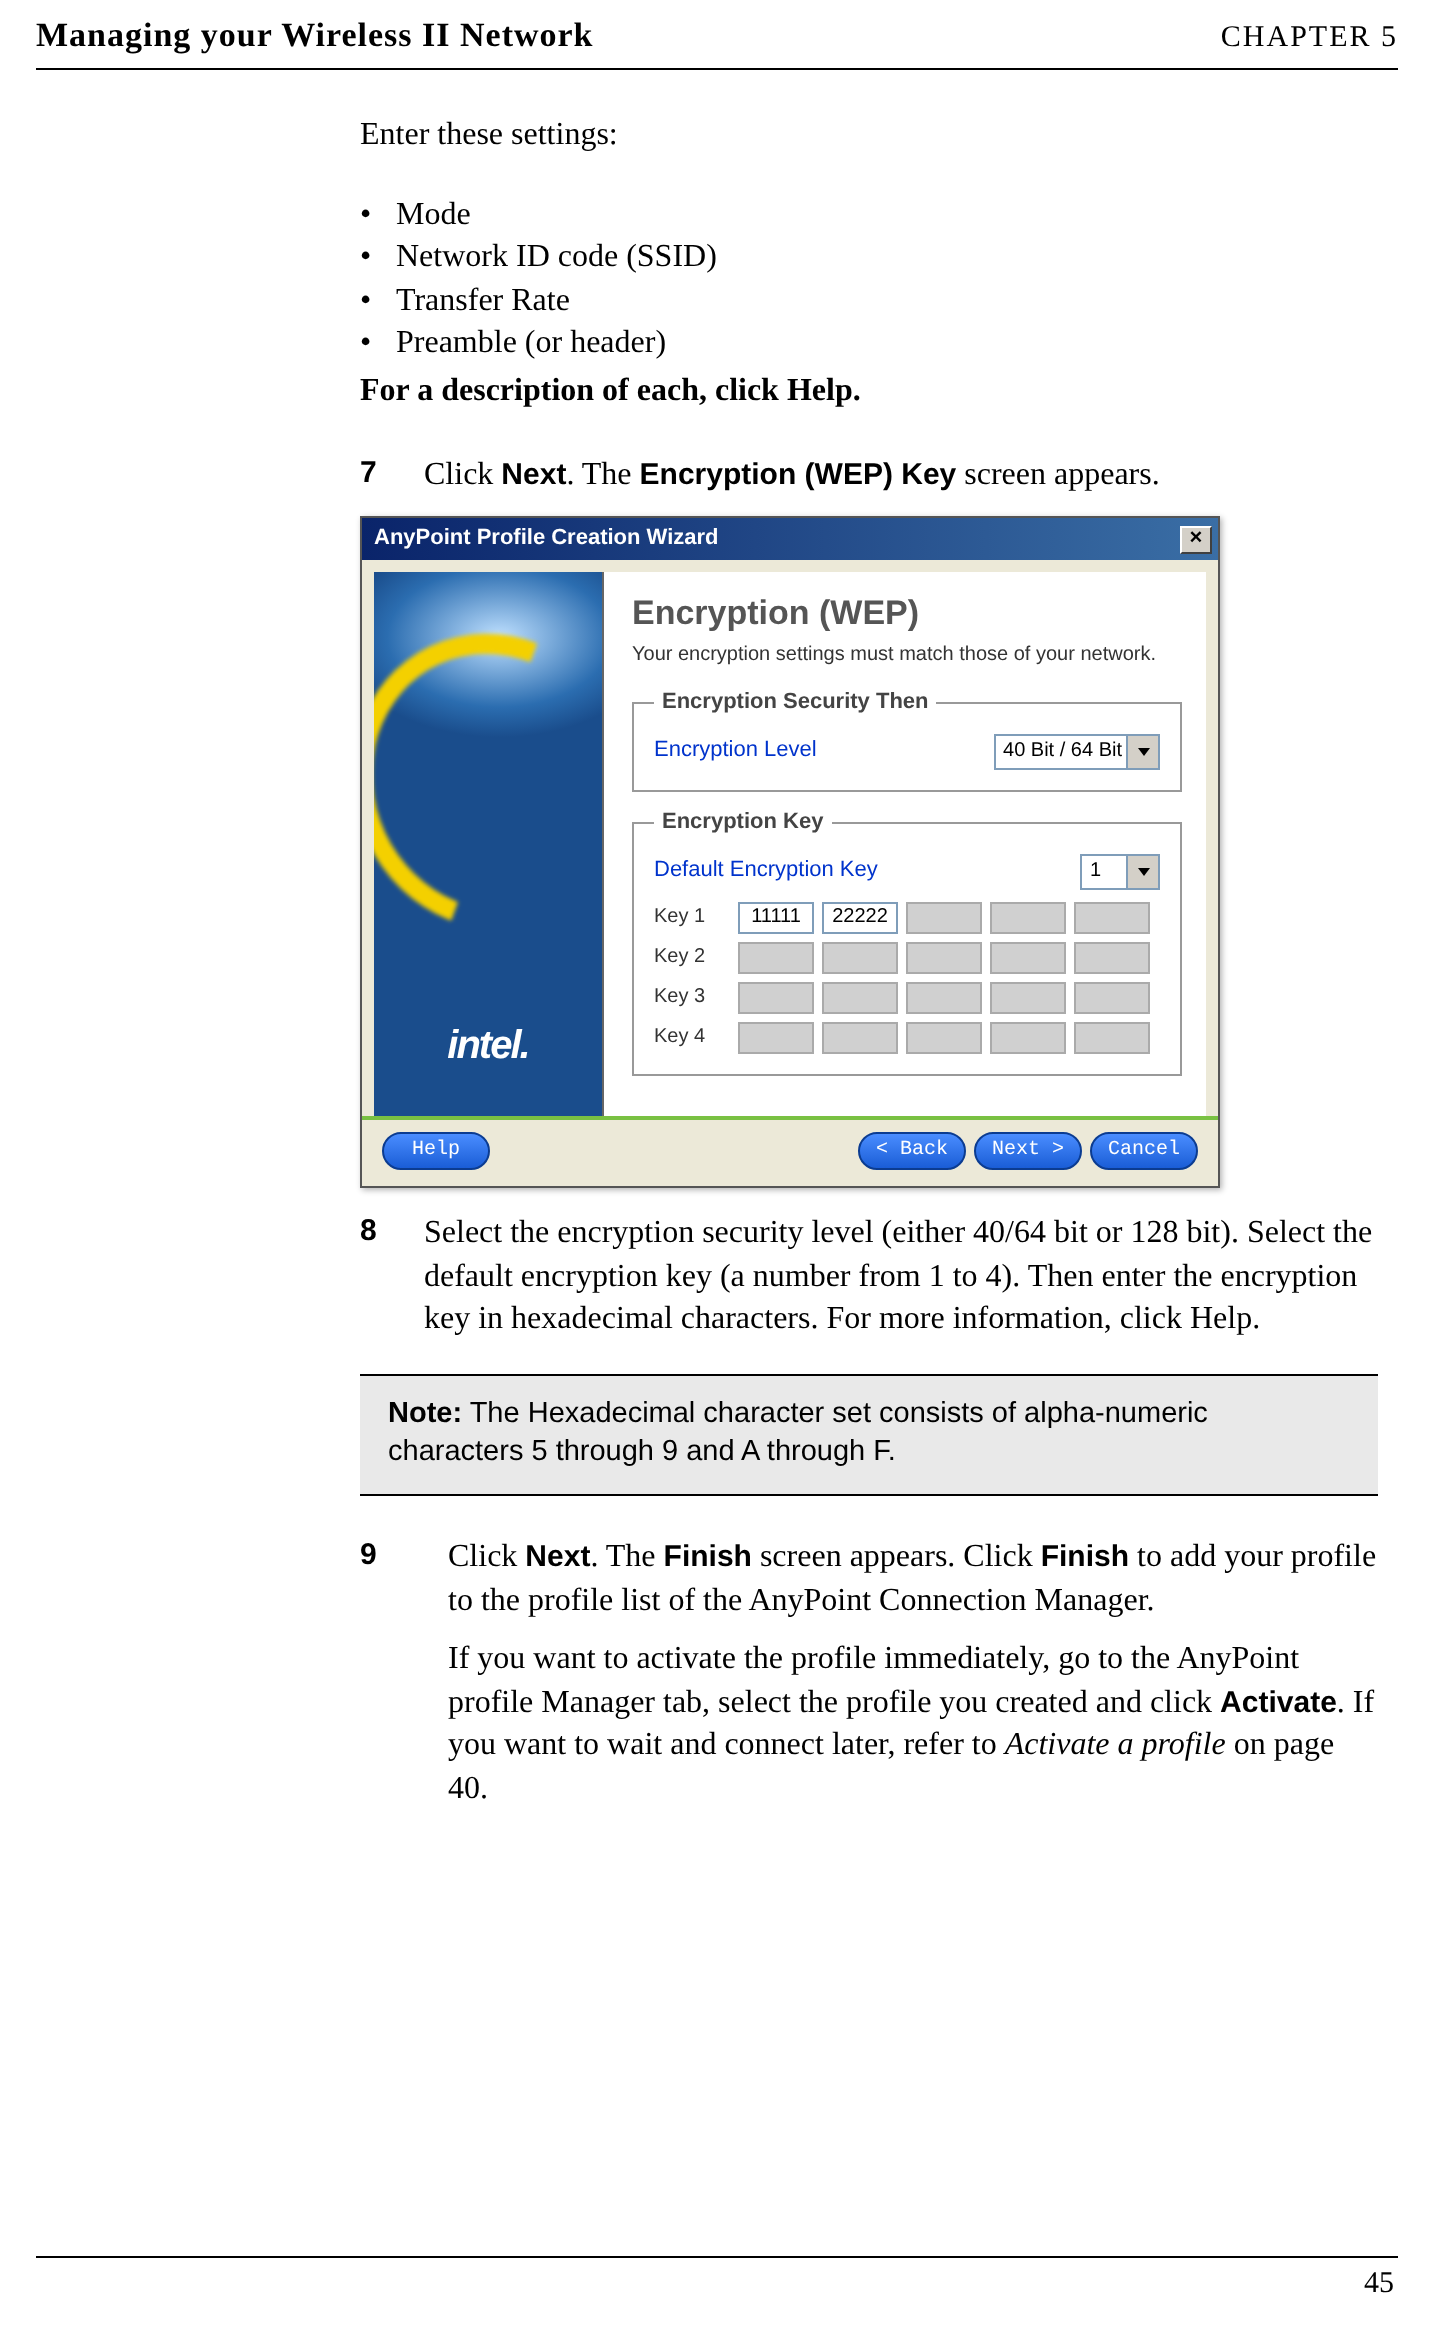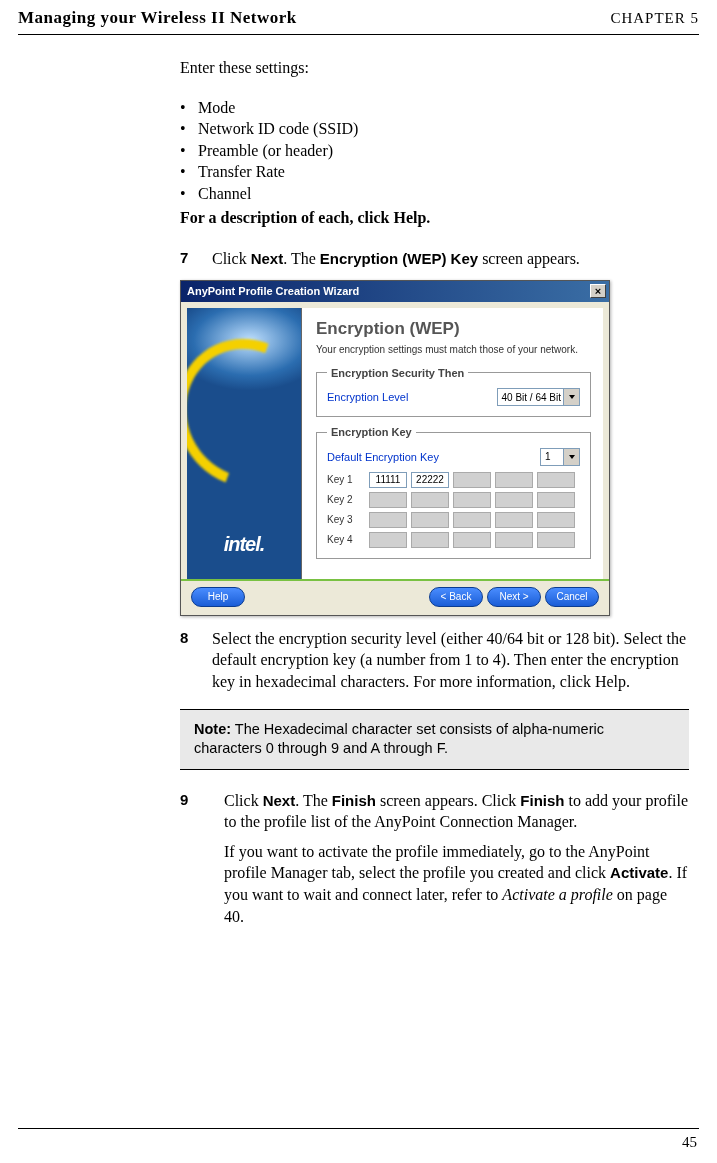--- a/index.html
+++ b/index.html
@@ -234,20 +234,21 @@
       background: linear-gradient(to bottom, #4a8dff, #1a5dd6);
       color: #fff;
       border-radius: 10px;
       font-size: 10px;
       padding: 2px 0;
       border: 1px solid #0b3c91;
       display: inline-flex;
       align-items: center;
       min-width: 54px;
       justify-content: center;
+      font-family: Liberation Mono, monospace;
     }
 
     
     .note-box {
       background: #e9e9e9;
       border-top: 1.5px solid #000;
       border-bottom: 1.5px solid #000;
       padding: 10px 14px;
       margin: 16px 0 20px 0;
       font-family: Arial, Helvetica, sans-serif;
@@ -281,23 +282,22 @@
 </div>
 <div class="hr"></div>
 
 <div class="content">
 
   <p class="intro">Enter these settings:</p>
 
   <ul class="bullets">
     <li>Mode</li>
     <li>Network ID code (SSID)</li>
+    <li>Transfer Rate</li>
     <li>Preamble (or header)</li>
-    <li>Transfer Rate</li>
-    <li>Channel</li>
   </ul>
   <p class="bullet-foot">For a description of each, click Help.</p>
 
   <div class="step">
     <div class="step-num">7</div>
     <div class="step-body">
       <span>Click </span><span class="bold-sans">Next</span><span>. The </span><span class="bold-sans">Encryption (WEP) Key</span><span> screen appears.</span>
     </div>
   </div>
 
@@ -376,21 +376,21 @@
       </span>
     </div>
   </div>
 
   <div class="step">
     <div class="step-num">8</div>
     <div class="step-body">Select the encryption security level (either 40/64 bit or 128 bit). Select the default encryption key (a number from 1 to 4). Then enter the encryption key in hexadecimal characters. For more information, click Help.</div>
   </div>
 
   <div class="note-box">
-    <span class="note-label">Note:</span><span>  The Hexadecimal character set consists of alpha-numeric characters 0 through 9 and A through F.</span>
+    <span class="note-label">Note:</span><span>  The Hexadecimal character set consists of alpha-numeric characters 5 through 9 and A through F.</span>
   </div>
 
   <div class="step">
     <div class="step-num">9</div>
     <div class="step-body step9-body">
       <p>
         <span>Click </span><span class="bold-sans">Next</span><span>. The </span><span class="bold-sans">Finish</span><span> screen appears. Click </span><span class="bold-sans">Finish</span><span> to add your profile to the profile list of the AnyPoint Connection Manager.</span>
       </p>
       <p>
         <span>If you want to activate the profile immediately, go to the AnyPoint profile Manager tab, select the profile you created and click </span><span class="bold-sans">Activate</span><span>. If you want to wait and connect later, refer to </span><span class="italic">Activate a profile</span><span> on page 40.</span>

